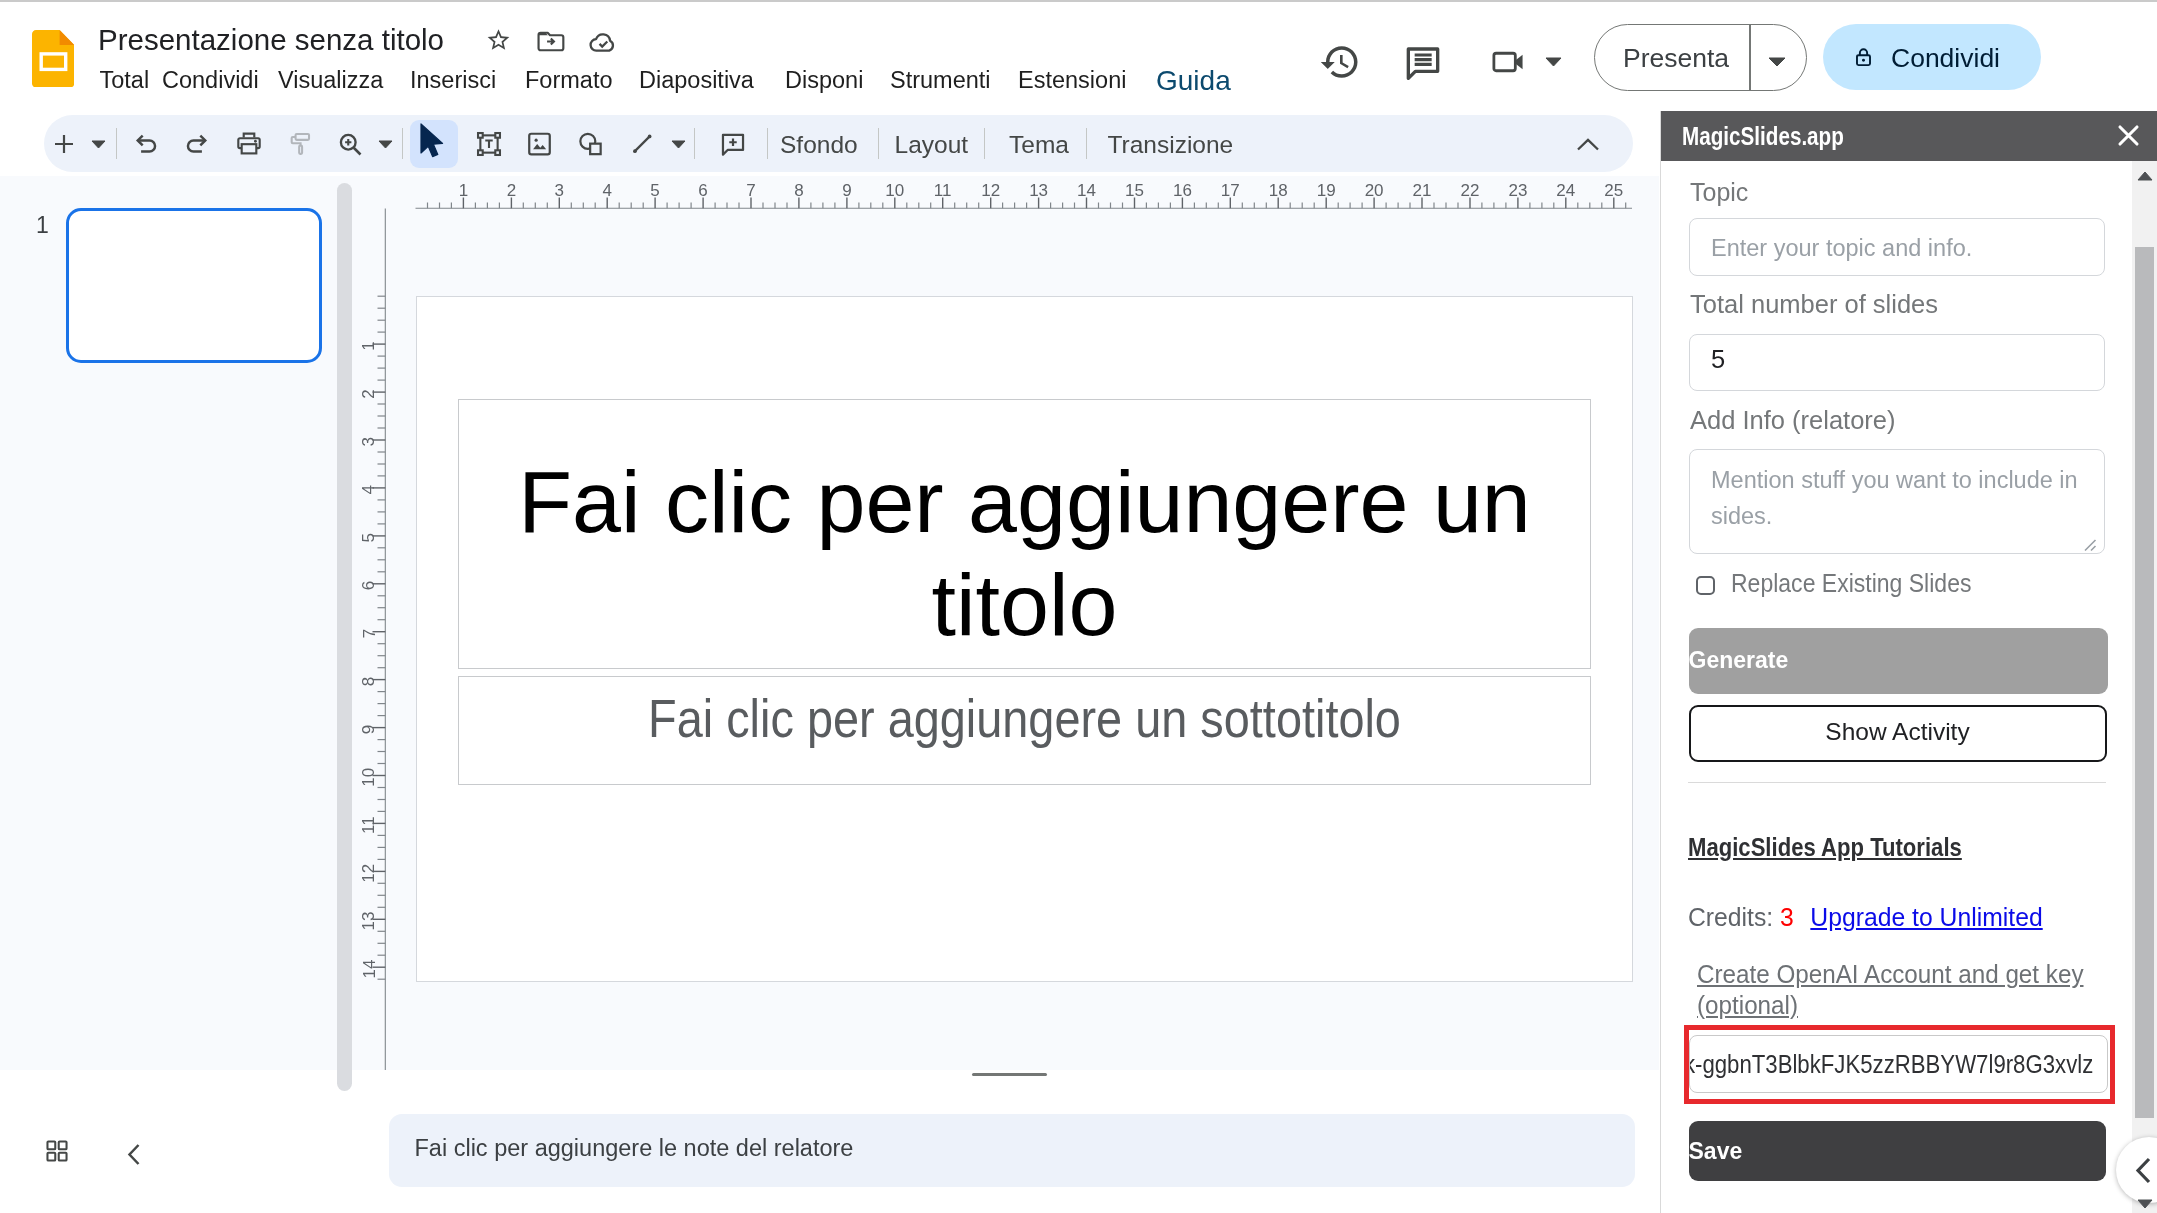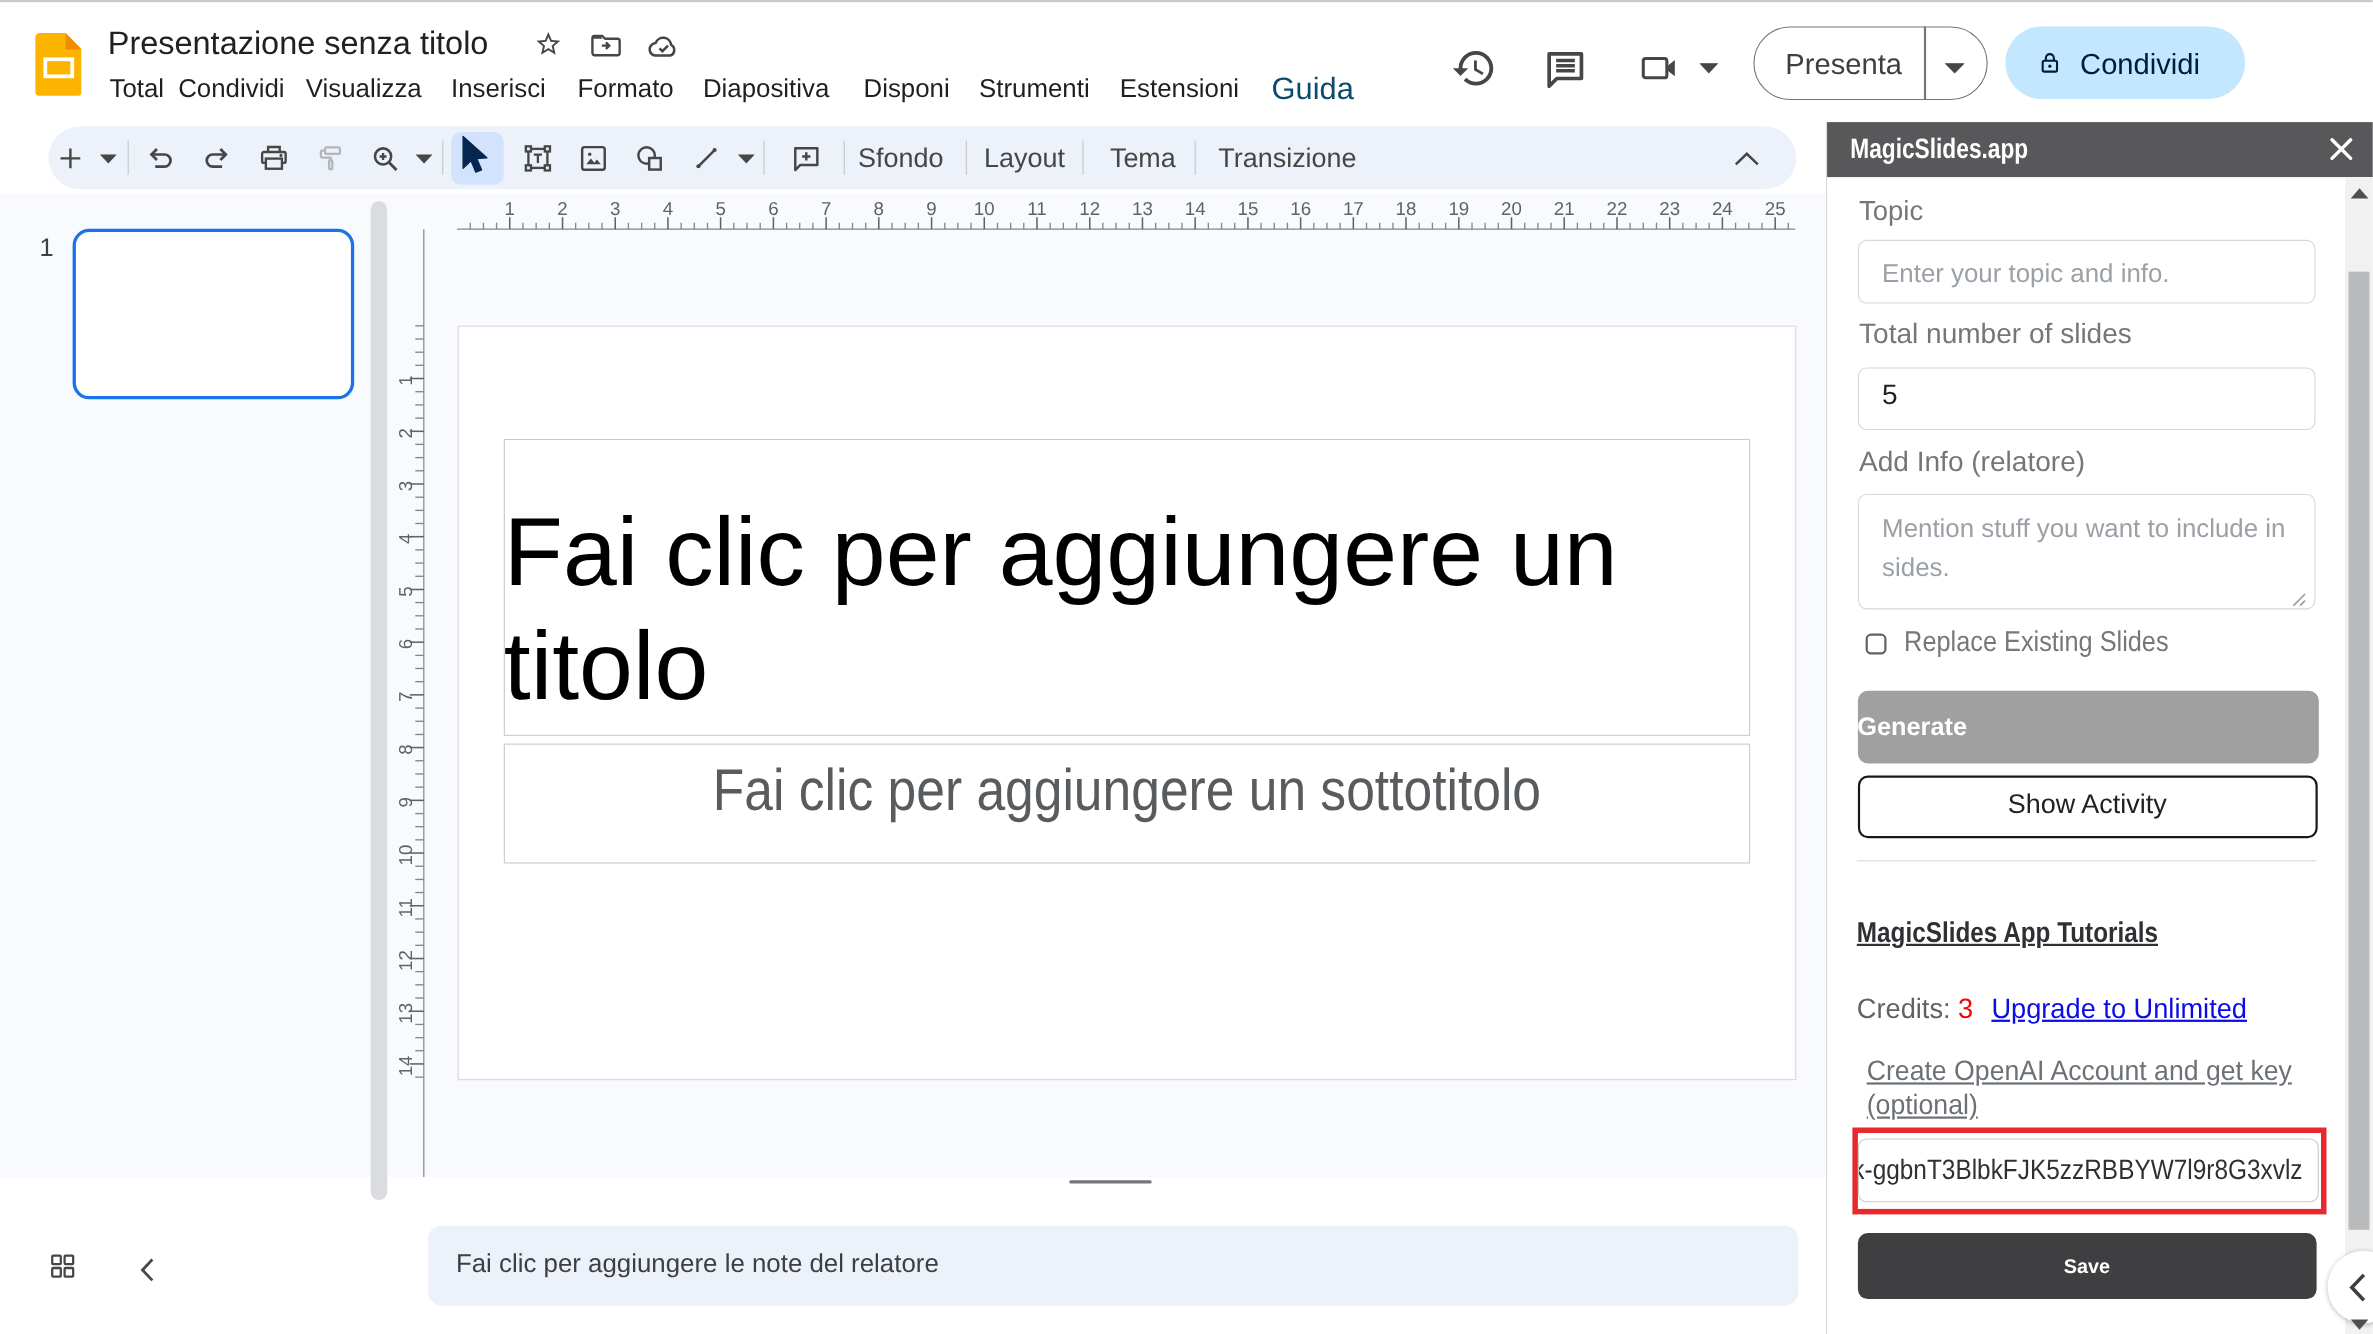--- a/index.html
+++ b/index.html
@@ -354,21 +354,21 @@
     <line x1="27.5" y1="723.3" x2="35.3" y2="723.3" stroke="#80868b" stroke-width="1.2"></line>
     <line x1="27.5" y1="735.3" x2="35.3" y2="735.3" stroke="#80868b" stroke-width="1.2"></line>
     <line x1="27.5" y1="747.2" x2="35.3" y2="747.2" stroke="#80868b" stroke-width="1.2"></line>
     <line x1="22.5" y1="759.2" x2="35.3" y2="759.2" stroke="#5f6368" stroke-width="1.4"></line>
     <text transform="rotate(-90 24.5 761.0)" x="24.5" y="761.0" font-size="17" fill="#5f6368" text-anchor="middle" font-family="Liberation Sans, sans-serif">14</text>
     <line x1="27.5" y1="771.2" x2="35.3" y2="771.2" stroke="#80868b" stroke-width="1.2"></line>
   </svg>
 <div class="a" style="left:415.5px;top:296px;width:1217.5px;height:685.5px;background:#fff;border:1.2px solid #d5d8dd"></div>
 <div class="a" style="left:458px;top:398.5px;width:1133px;height:270.5px;border:1.4px solid #c8cacd;background:#fff"></div>
 <div class="a" style="left:458px;top:675.5px;width:1133px;height:109px;border:1.4px solid #c8cacd;background:#fff"></div>
-<div class="a" style="left:458px;top:449.8px;width:1133px;text-align:left;font-size:88px;line-height:103px;color:#000">Fai clic per aggiungere un<br>titolo</div>
+<div class="a" style="left:458px;top:449.8px;width:1133px;text-align:center;font-size:88px;line-height:103px;color:#000">Fai clic per aggiungere un<br>titolo</div>
 <div class="a" style="left:458px;top:688px;width:1133px;text-align:center;font-size:53.5px;color:#595c5f;transform:scaleX(.876)">Fai clic per aggiungere un sottotitolo</div>
 <div class="a" style="left:972px;top:1072.5px;width:75px;height:3px;background:#747775;border-radius:2px"></div>
 <div class="a" style="left:389px;top:1113.5px;width:1246px;height:73px;background:#edf2fa;border-radius:13px"></div>
 <div class="a" style="left:414.5px;top:1135px;font-size:23.5px;color:#3c4043">Fai clic per aggiungere le note del relatore</div>
 <div class="a" style="left:1659.5px;top:111px;width:1.5px;height:1102px;background:#d9d9d9"></div>
 <div class="a" style="left:1661px;top:111px;width:496px;height:50px;background:#58585a"></div>
 <div class="a" style="left:1682px;top:122px;font-size:25.5px;font-weight:bold;color:#fff;transform:scaleX(.81);transform-origin:0 50%">MagicSlides.app</div>
 <svg style="position:absolute;left:2117px;top:124px;width:23px;height:23px" viewBox="0 0 23 23" fill="none">
     <path d="M3 3 L20 20 M20 3 L3 20" stroke="#fff" stroke-width="3.1" stroke-linecap="round"></path>
   </svg>
@@ -392,21 +392,21 @@
 <div class="a" style="left:1688.5px;top:705px;width:418px;height:56.5px;text-align:center;line-height:54px;font-size:24.5px;color:#202124">Show Activity</div>
 <div class="a" style="left:1688px;top:782px;width:418px;height:1.4px;background:#dadada"></div>
 <div class="a" style="left:1688px;top:832px;font-size:26px;font-weight:bold;color:#2f3033;text-decoration:underline;transform:scaleX(.85);transform-origin:0 0">MagicSlides App Tutorials</div>
 <div class="a" style="left:1688px;top:903px;font-size:25.5px;color:#5f6368;transform:scaleX(.97);transform-origin:0 0">Credits: <span style="color:#fe0000">3</span><span style="display:inline-block;width:17px"></span><span style="color:#0b0be8;text-decoration:underline">Upgrade to Unlimited</span></div>
 <div class="a" style="left:1697px;top:959px;font-size:25.5px;line-height:31px;color:#6d7175;text-decoration:underline;transform:scaleX(.95);transform-origin:0 0">Create OpenAI Account and get key<br>(optional)</div>
 <div class="a" style="left:1683.5px;top:1025px;width:431.5px;height:79px;border:5.5px solid #e7292d"></div>
 <div class="a" style="left:1689px;top:1035px;width:419px;height:57.5px;border:1.4px solid #c9c9c9;border-radius:8px;background:#fff;overflow:hidden">
     <span style="position:absolute;right:14px;top:0;white-space:nowrap;font-size:25.5px;line-height:56px;color:#2f3033;transform:scaleX(.87);transform-origin:100% 50%">sk-ggbnT3BlbkFJK5zzRBBYW7l9r8G3xvlz</span>
   </div>
 <div class="a" style="left:1688.5px;top:1121px;width:417.5px;height:60px;background:#3f3f41;border-radius:9px"></div>
-<div class="a" style="left:1688.5px;top:1121px;width:417.5px;height:43px;text-align:center;line-height:60px;font-size:18px;font-weight:bold;color:#fff">Save</div>
+<div class="a" style="left:1688.5px;top:1121px;width:417.5px;height:43px;line-height:60px;font-size:23px;font-weight:bold;color:#fff">Save</div>
 <div class="a" style="left:2132px;top:161px;width:25px;height:1052px;background:#f1f1f1"></div>
 <svg style="position:absolute;left:2136.5px;top:171px;width:16px;height:10px" viewBox="0 0 16 10" fill="none">
     <path d="M1 9 L8 1 L15 9 Z" fill="#4d5053" stroke="#4d5053"></path>
   </svg>
 <div class="a" style="left:2135px;top:247px;width:19px;height:871px;background:#b9babc"></div>
 <div class="a" style="left:2116px;top:1137px;width:66px;height:66px;border-radius:50%;background:#fff;box-shadow:0 1px 5px rgba(0,0,0,.28)"></div>
 <svg style="position:absolute;left:2133px;top:1156px;width:22px;height:29px" viewBox="0 0 22 29" fill="none">
     <path d="M16 3 L5 14.5 L16 26" stroke="#3c4043" stroke-width="3.2" fill="none"></path>
   </svg>
 <svg style="position:absolute;left:2136.5px;top:1199px;width:16px;height:10px" viewBox="0 0 16 10" fill="none">

